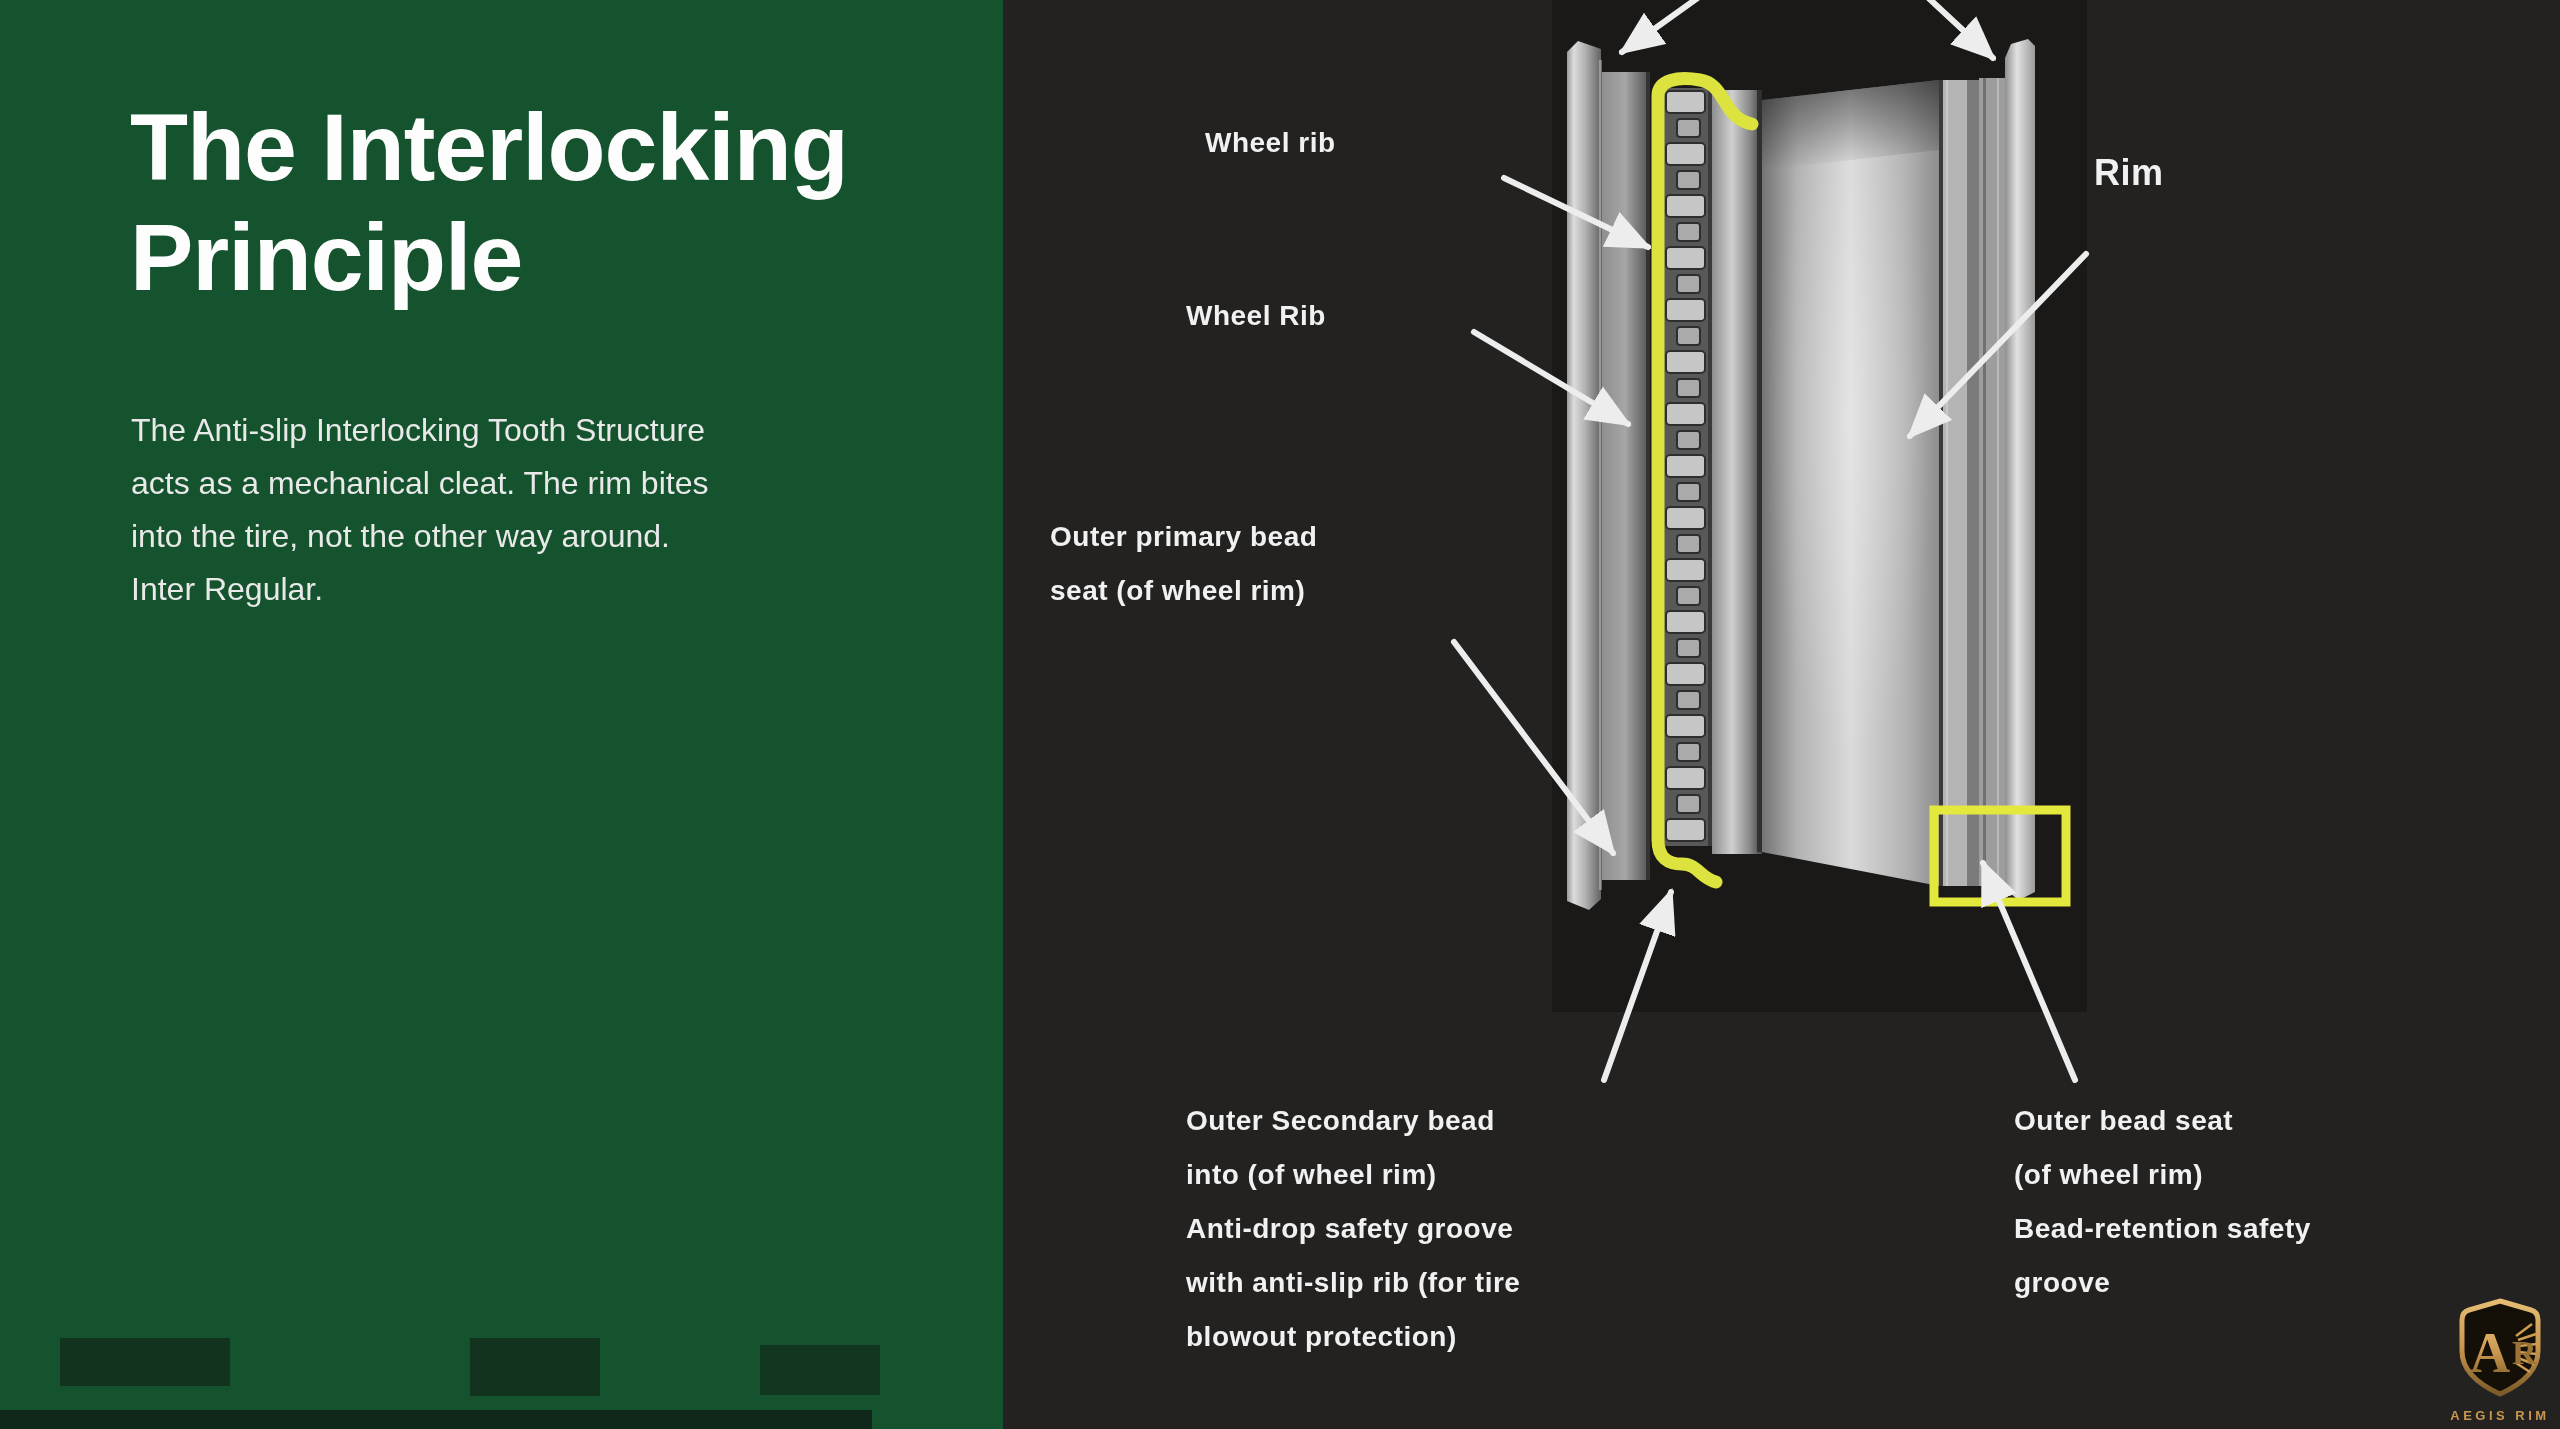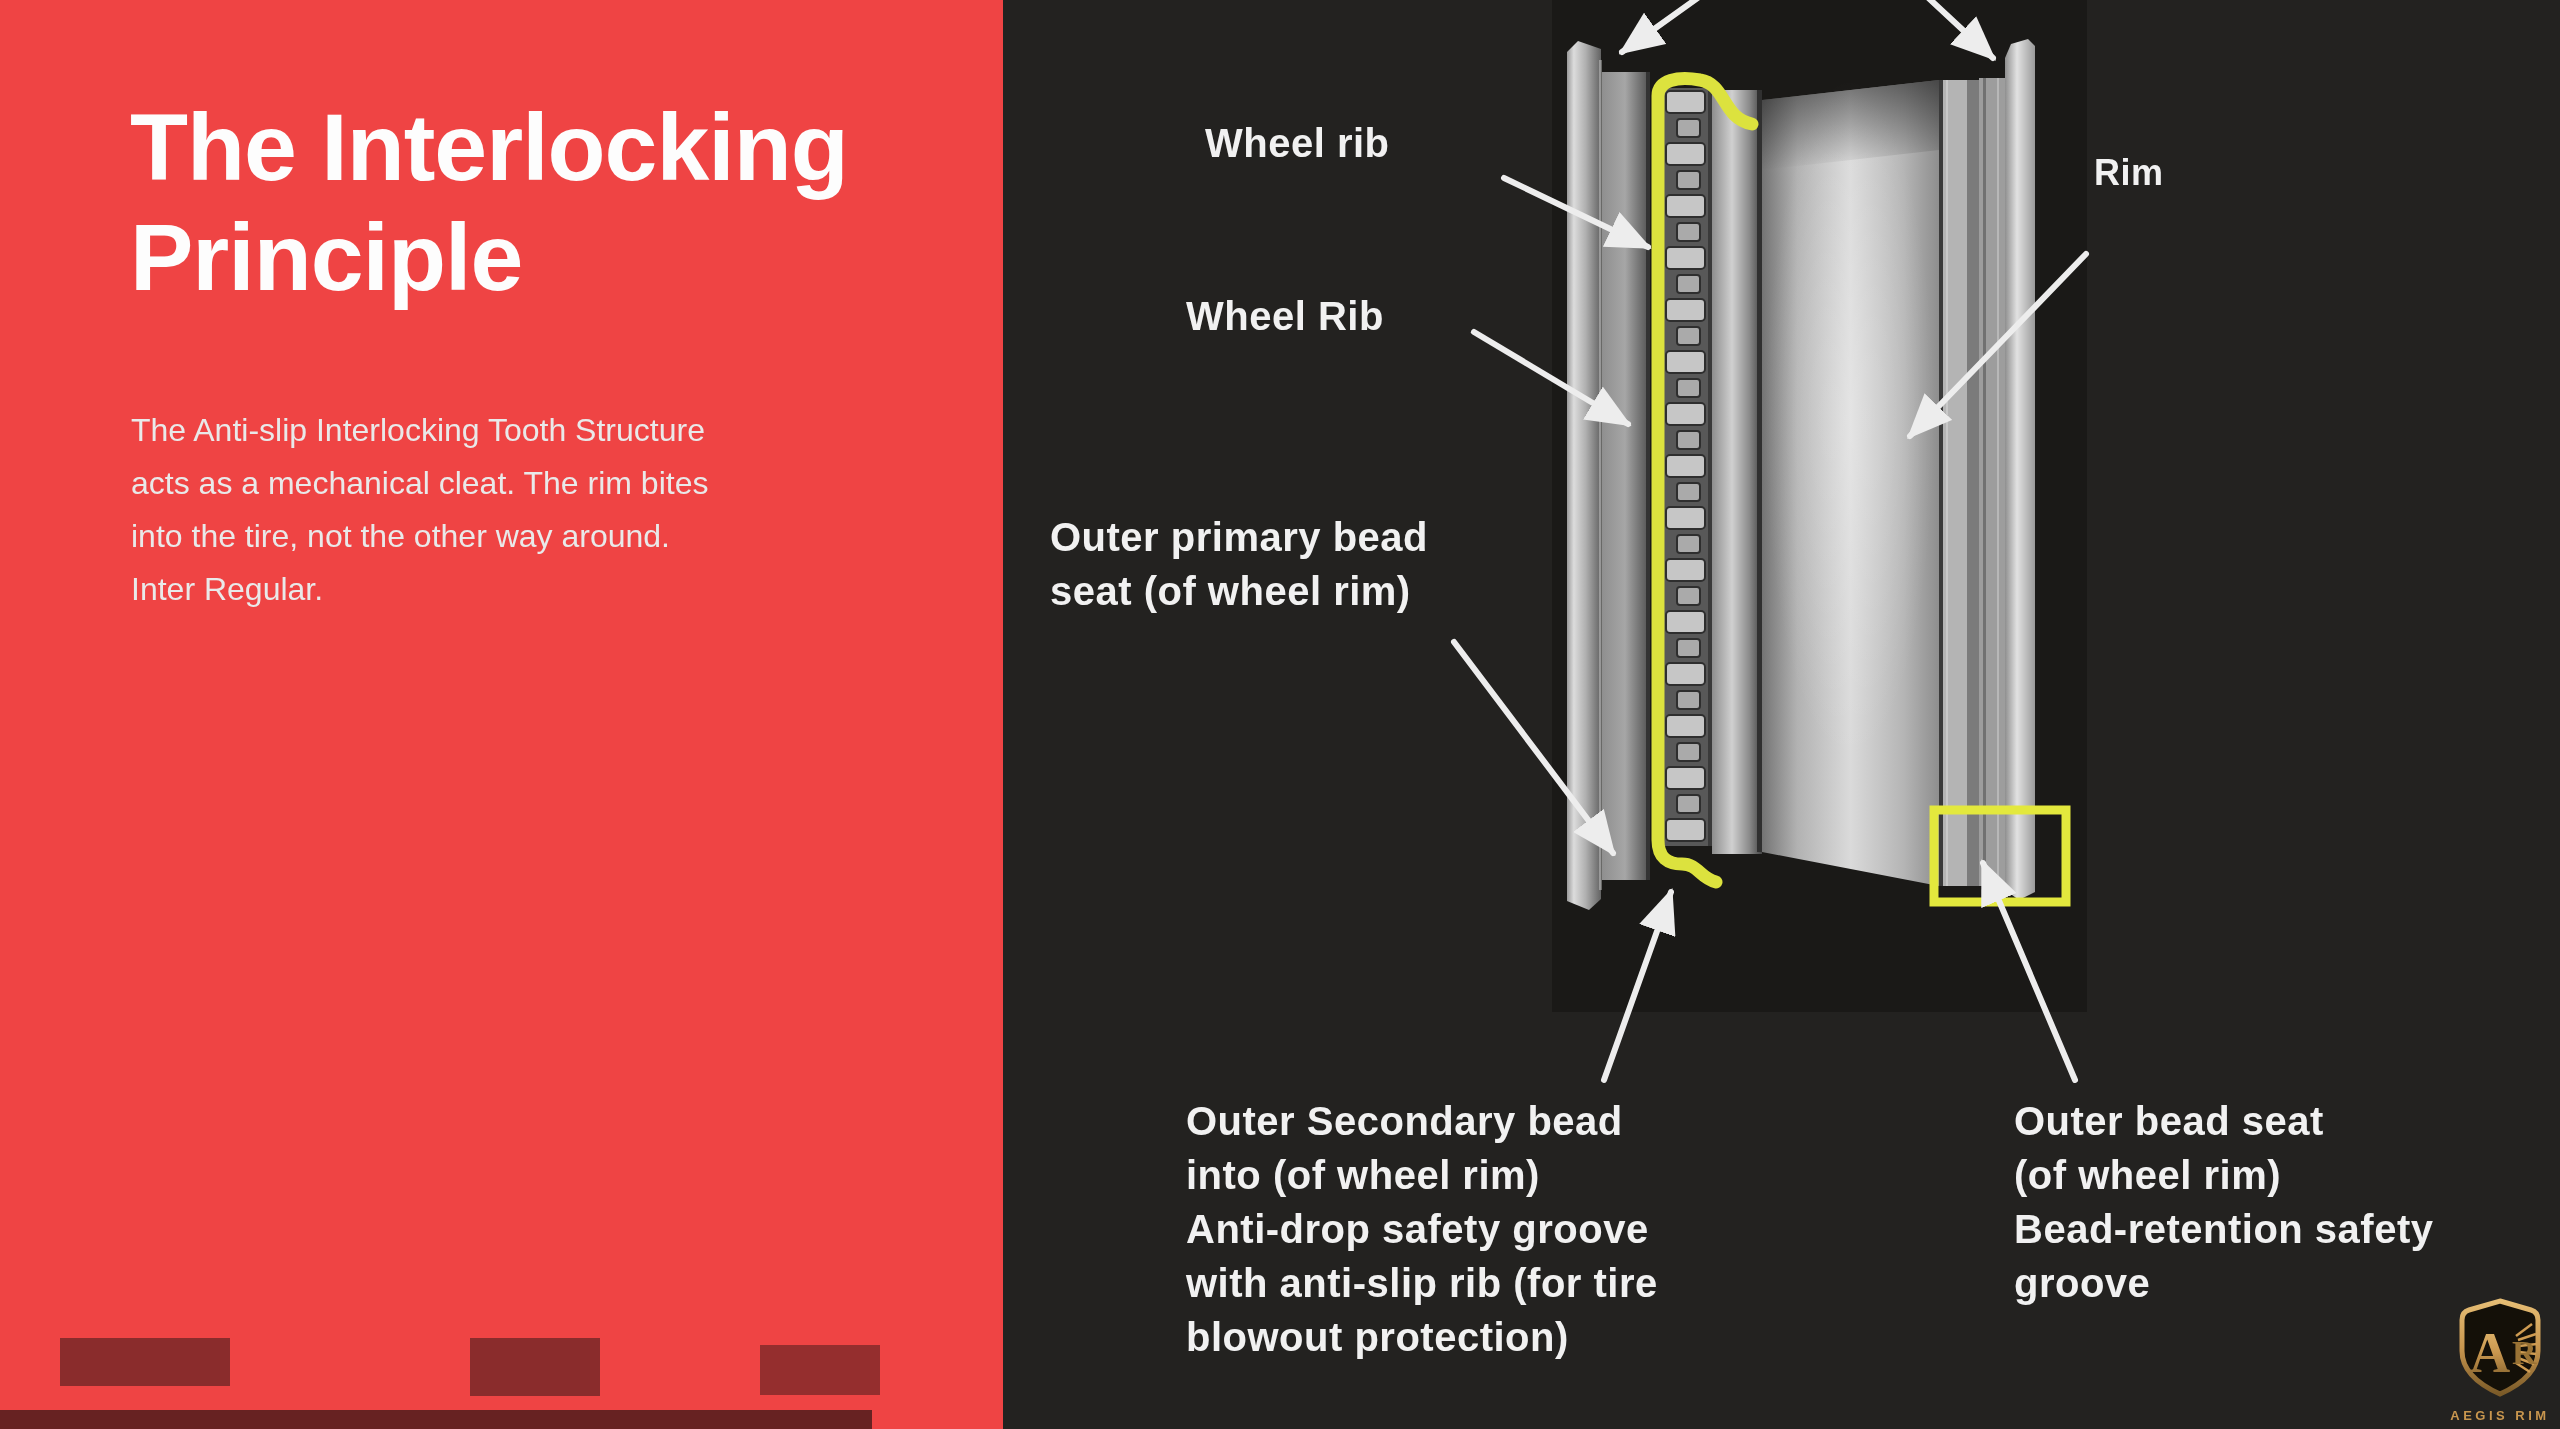--- a/index.html
+++ b/index.html
@@ -4,37 +4,37 @@
 <style>
   html,body{margin:0;padding:0;background:#000;}
   #stage{
     position:relative;width:2560px;height:1429px;overflow:hidden;
     background:#232220;font-family:"Liberation Sans",sans-serif;
   }
   .pre{white-space:pre-line;}
   
   #left-panel{
     position:absolute;left:0;top:0;width:1003px;height:1429px;
-    background:#ef4444;
+    background:#14532d;
   }
   #slide-title{
     position:absolute;left:130px;top:92px;width:860px;
     font-size:95px;font-weight:700;line-height:110px;color:#fdfdfd;
     letter-spacing:-1px;
   }
   #slide-body{
     position:absolute;left:131px;top:404px;width:880px;
     font-size:32px;font-weight:400;line-height:53px;color:#e9e9e9;
   }
   
   .ghost{position:absolute;background:#0f0f0f;}
   
   .dlabel{
     position:absolute;color:#f1f1f1;font-weight:700;
-    font-size:40px;line-height:54px;letter-spacing:.5px;
+    font-size:28px;line-height:54px;letter-spacing:.5px;
   }
   #lbl-wheel-rib-top{left:1205px;top:116px;}
   #lbl-wheel-rib-mid{left:1186px;top:289px;}
   #lbl-rim{left:2094px;top:146px;font-size:36px;}
   #lbl-outer-primary{left:1050px;top:510px;}
   #lbl-outer-secondary{left:1186px;top:1094px;}
   #lbl-inner-bead{left:2014px;top:1094px;}
   
   #diagram-svg{position:absolute;left:0;top:0;}
   #logo{position:absolute;left:2438px;top:1296px;}

